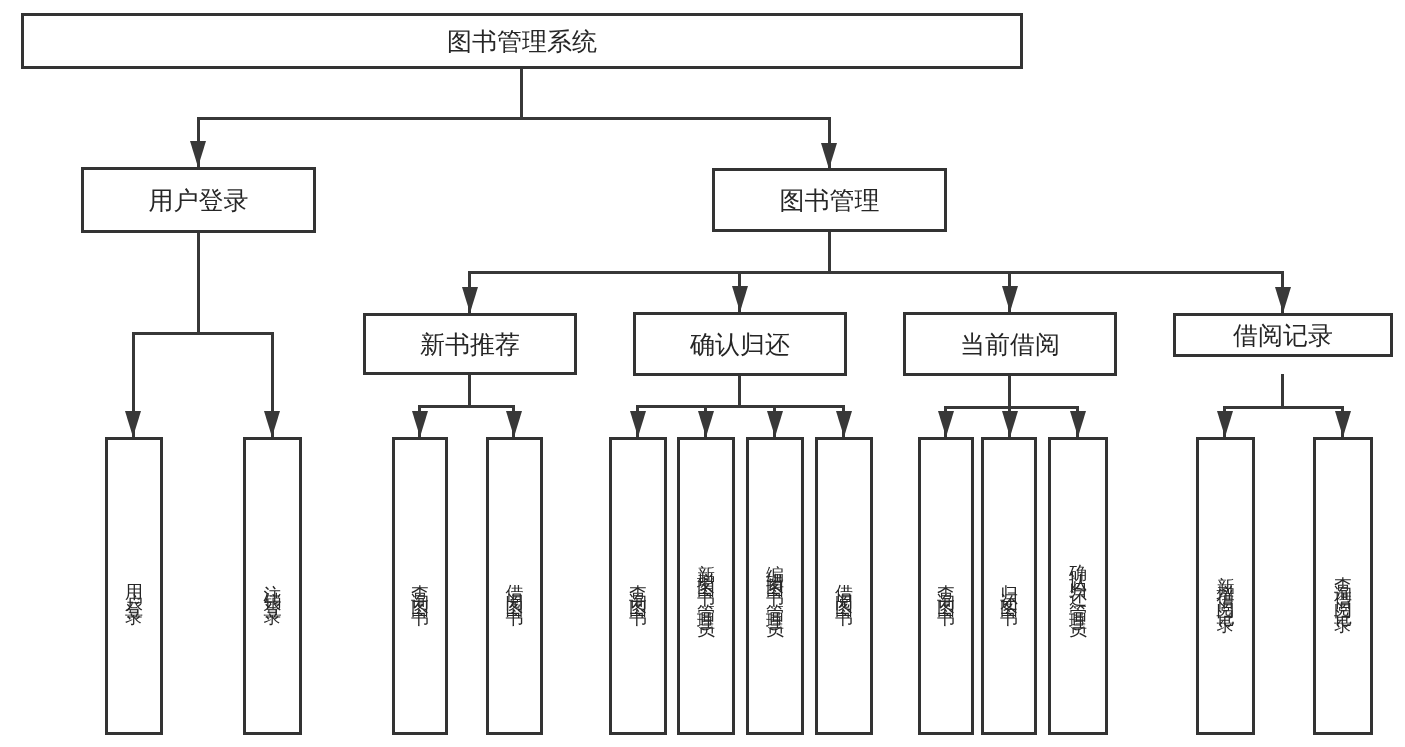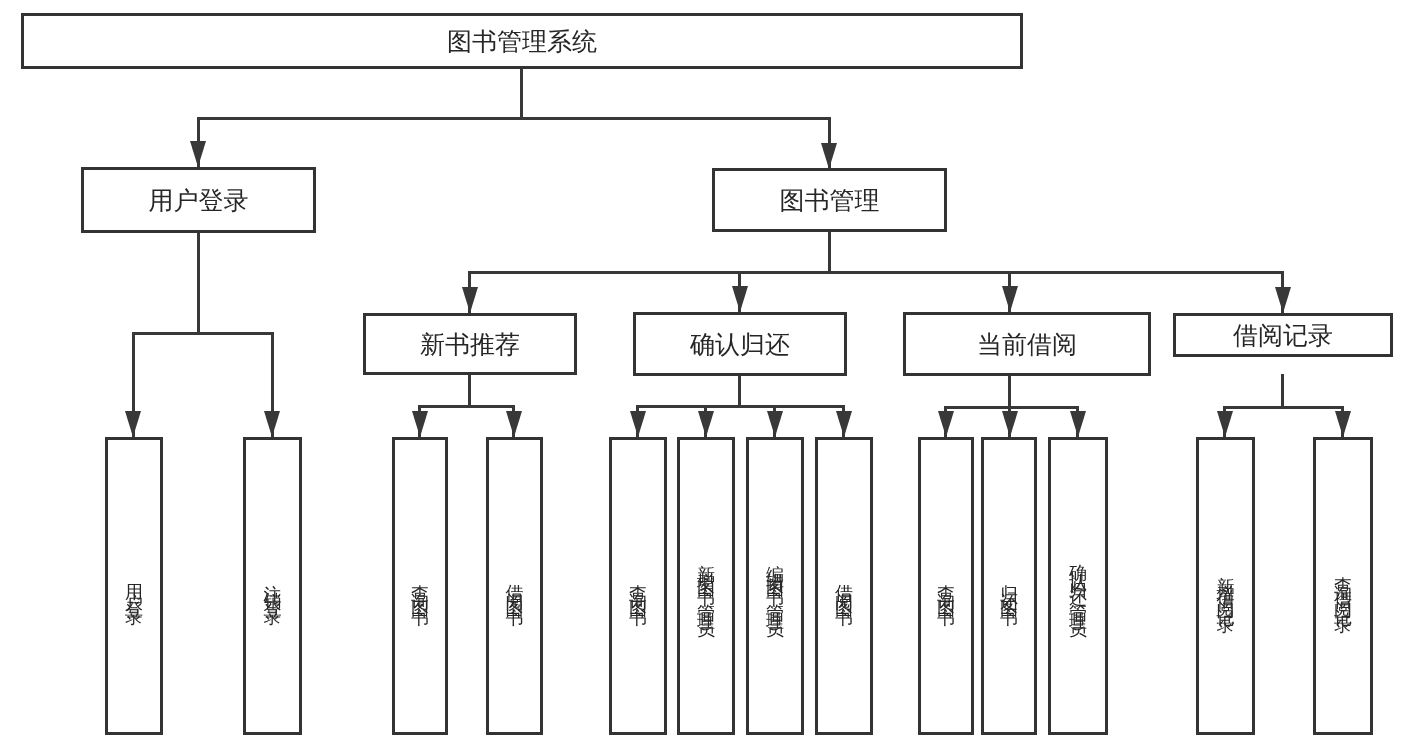--- a/index.html
+++ b/index.html
@@ -81,21 +81,21 @@
   <div class="vline" style="left:1341px;top:406px;height:31px"></div>
   <div class="arrow" style="left:1335px;top:411px"></div>
 
   <div class="node" style="left:21px;top:13px;width:1002px;height:56px">图书管理系统</div>
 
   <div class="node" style="left:81px;top:167px;width:235px;height:66px">用户登录</div>
   <div class="node" style="left:363px;top:313px;width:214px;height:62px">新书推荐</div>
 
   <div class="node" style="left:712px;top:168px;width:235px;height:64px">图书管理</div>
   <div class="node" style="left:633px;top:312px;width:214px;height:64px">确认归还</div>
-  <div class="node" style="left:903px;top:312px;width:248px;height:64px">当前借阅</div>
+  <div class="node" style="left:903px;top:312px;width:214px;height:64px">当前借阅</div>
   <div class="node" style="left:1173px;top:313px;width:220px;height:44px">借阅记录</div>
 
   <div class="node leaf" style="left:105px;top:437px;width:58px;height:298px">用户登录</div>
   <div class="node leaf" style="left:243px;top:437px;width:59px;height:298px">注销登录</div>
 
   <div class="node leaf" style="left:392px;top:437px;width:56px;height:298px">查询图书</div>
   <div class="node leaf" style="left:486px;top:437px;width:57px;height:298px">借阅图书</div>
 
   <div class="node leaf" style="left:609px;top:437px;width:58px;height:298px">查询图书</div>
   <div class="node leaf" style="left:677px;top:437px;width:58px;height:298px">新增图书（管理员）</div>

